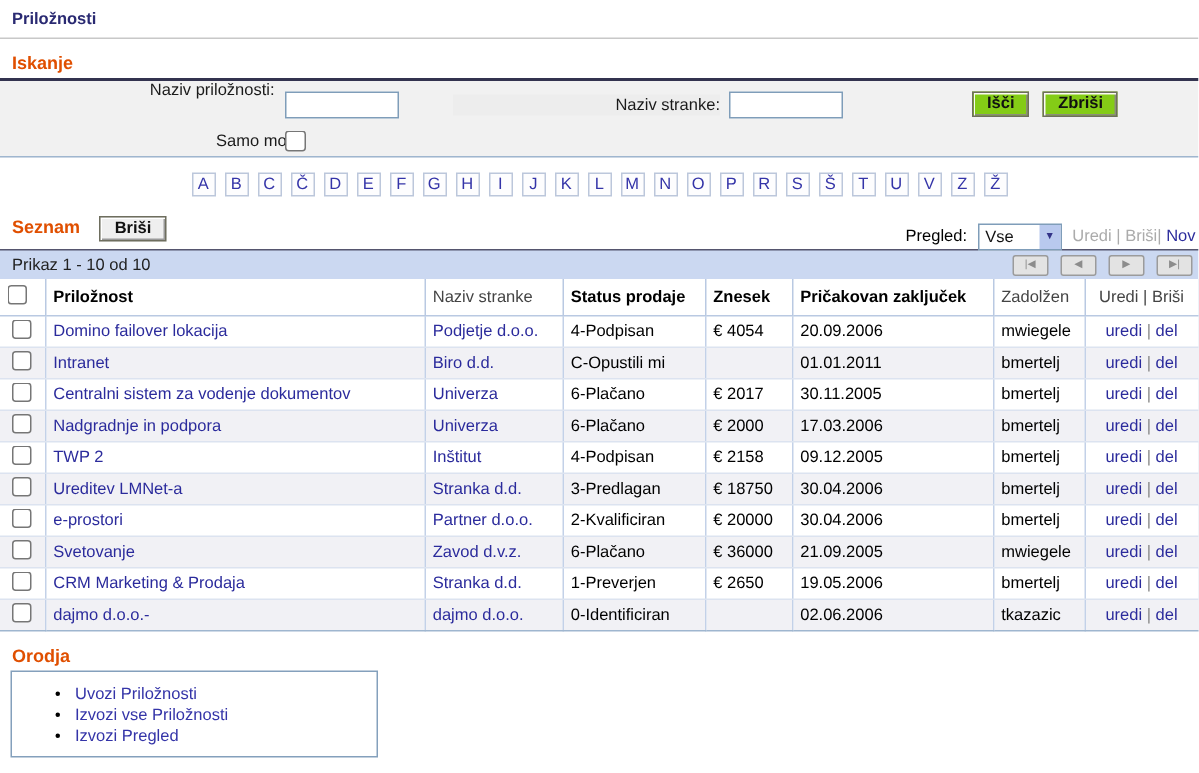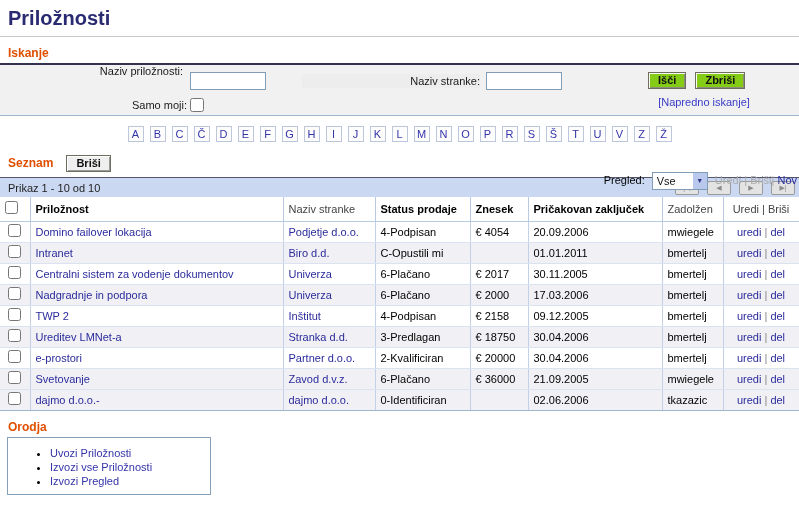--- a/index.html
+++ b/index.html
@@ -1,31 +1,31 @@
 <!DOCTYPE html>
 <html><head>
 <meta charset="utf-8">
 <style>
   * { margin:0; padding:0; box-sizing:border-box; }
   html,body { width:799px; height:515px; overflow:hidden; background:#fff;
     font-family:"Liberation Sans","DejaVu Sans",sans-serif; font-size:11px; color:#000; }
 
-  .page-title { font-size:20px; font-weight:bold; color:#2A2A72; padding:7px 0 6px 8px; }
+  .page-title { font-size:11px; font-weight:bold; color:#2A2A72; padding:7px 0 6px 8px; }
   .title-rule { border:none; border-top:1px solid #C8C8C8; }
 
   .section-label { font-size:12px; font-weight:bold; color:#E04F00; margin:9px 0 3px 8px; }
 
   
   .search-panel { position:relative; height:53px; background:#F1F1F1;
     border-top:2px solid #33334F; border-bottom:1px solid #9FB6CF; }
   .sp-label { position:absolute; text-align:right; color:#1a1a1a;padding-left:32px; }
   .lbl-opp   { left:0;   top:9;  width:183px; }
   .lbl-cli   { left:302, top:9; }
   .lbl-cli   { left:302px; top:9px; width:178px; background:#EDEDED; padding:1px 0; }
-  .lbl-mine  { left:4px;   top:34px; width:183px; }
+  .lbl-mine  { left:16px;   top:34px; width:183px; }
   .sp-input { position:absolute; width:76px; height:18px; border:1px solid #7F9DB9; background:#fff; font:inherit; padding:0 2px; }
   .inp-opp { left:190px; top:7px; }
   .inp-cli { left:486px; top:7px; }
   .sp-check { position:absolute; left:190px; top:33px; width:14px; height:14px; }
   .btn { font-family:inherit; font-size:11px; font-weight:bold; color:#111;
     background:#84cc16; border:1px solid #6E6E5E; padding:1px 9px 2px;
     box-shadow: inset 1px 1px 0 #FBFAF4, inset -1px -1px 0 #8D8D7C; cursor:pointer; }
   .sp-buttons { position:absolute; left:648px; top:7px; white-space:nowrap; }
   .sp-buttons .btn + .btn { margin-left:6px; }
   .advanced-link { position:absolute; left:615px; top:31px; width:178px; text-align:center;
@@ -35,21 +35,21 @@
   .alphabet-bar { text-align:center; margin:10px 0 4px; }
   .letter { display:inline-block; width:16px; height:16px; line-height:15px; text-align:center;
     border:1px solid #BCC7DB; background:#FDFDFE; color:#3434A8; text-decoration:none; margin:0 3px; }
 
   
   .list-head { position:relative; height:22px; margin-top:13px; padding-left:8px; }
   .list-head .section-label { display:inline; margin:0; }
   .btn-gray { background:#EFEFEF; box-shadow: inset 1px 1px 0 #fff, inset -1px -1px 0 #9a9a9a; margin-left:10px; }
   .view-controls { position:absolute; right:2px; top:1px; white-space:nowrap; }
   .pregled-select { display:inline-block; vertical-align:middle; width:56px; height:18px;
-    border:1px solid #7F9DB9; background:#fff; margin:16px 4px; position:relative; cursor:default; }
+    border:1px solid #7F9DB9; background:#fff; margin:4px 4px; position:relative; cursor:default; }
   .pregled-select .val { position:absolute; left:4px; top:2px; color:#111; }
   .pregled-select .arrow { position:absolute; right:0; top:0; width:14px; height:16px;
     background:#B9C9EE; color:#333388; font-size:7px; line-height:16px; text-align:center; }
   .hdr-link-dim { color:#ABABAB; text-decoration:none; }
   .hdr-sep { color:#ABABAB; }
   .hdr-link-new { color:#2B2B9C; text-decoration:none; }
 
   
   .range-bar { height:20px; background:#CBD8F1; border-top:1px solid #55556E;
     display:flex; align-items:center; padding-left:8px; color:#222; }
@@ -66,21 +66,21 @@
   table.list th.center, table.list td.center { text-align:center; }
   table.list td { height:21px; padding:2px 5px; border-right:1px solid #C3D1E8;
     border-bottom:1px solid #DCE3F0; overflow:hidden; white-space:nowrap; }
   table.list tr.alt td { background:#F1F1F5; }
   table.list tr:last-child td { border-bottom:1px solid #9FB6CF; }
   td.cb-cell, th.cb-cell { text-align:center; padding:2px; }
   .row-link { color:#2B2B9C; text-decoration:none; }
   .act-sep { color:#888; }
 
   
-  .tools-box { margin-left:7px; width:204px; height:58px; border:1px solid #84A0BC; overflow:hidden; }
+  .tools-box { margin-left:7px; width:245px; height:58px; border:1px solid #84A0BC; overflow:hidden; }
   .tools-box ul { margin:9px 0 0 42px; }
   .tools-box li { margin-bottom:2px; color:#000; }
   .tools-box a { color:#3434A8; text-decoration:none; }
 </style>
 </head>
 <body>
 
 <div class="page-title">Priložnosti</div>
 <hr class="title-rule">
 
@@ -90,21 +90,20 @@
   <span class="sp-label lbl-opp">Naziv priložnosti:</span>
   <input class="sp-input inp-opp" type="text" value="" style="">
   <span class="sp-label lbl-cli">Naziv stranke:</span>
   <input class="sp-input inp-cli" type="text" value="" style="">
   <span class="sp-label lbl-mine">Samo moji:</span>
   <input class="sp-check" type="checkbox" style="">
   <span class="sp-buttons">
     <button class="btn">Išči</button>
     <button class="btn">Zbriši</button>
   </span>
-  <a class="advanced-link" href="#">[Napredno iskanje]</a>
 </div>
 
 <div class="alphabet-bar"><a href="#" class="letter">A</a><a href="#" class="letter">B</a><a href="#" class="letter">C</a><a href="#" class="letter">Č</a><a href="#" class="letter">D</a><a href="#" class="letter">E</a><a href="#" class="letter">F</a><a href="#" class="letter">G</a><a href="#" class="letter">H</a><a href="#" class="letter">I</a><a href="#" class="letter">J</a><a href="#" class="letter">K</a><a href="#" class="letter">L</a><a href="#" class="letter">M</a><a href="#" class="letter">N</a><a href="#" class="letter">O</a><a href="#" class="letter">P</a><a href="#" class="letter">R</a><a href="#" class="letter">S</a><a href="#" class="letter">Š</a><a href="#" class="letter">T</a><a href="#" class="letter">U</a><a href="#" class="letter">V</a><a href="#" class="letter">Z</a><a href="#" class="letter">Ž</a></div>
 
 <div class="list-head">
   <span class="section-label">Seznam</span>
   <button class="btn btn-gray">Briši</button>
   <span class="view-controls">
     <span>Pregled:</span>
     <span class="pregled-select">
@@ -257,20 +256,34 @@
     <td>6-Plačano</td>
     <td>€ 36000</td>
     <td>21.09.2005</td>
     <td>mwiegele</td>
     <td class="center">
       <a class="row-link" href="#">uredi</a>
       <span class="act-sep">|</span>
       <a class="row-link" href="#">del</a>
     </td>
   </tr>
+      <tr>
+    <td class="cb-cell"><input type="checkbox" style=""></td>
+    <td><a class="row-link" href="#">CRM Marketing &amp; Prodaja</a></td>
+    <td><a class="row-link" href="#">Stranka d.d.</a></td>
+    <td>1-Preverjen</td>
+    <td>€ 2650</td>
+    <td>19.05.2006</td>
+    <td>bmertelj</td>
+    <td class="center">
+      <a class="row-link" href="#">uredi</a>
+      <span class="act-sep">|</span>
+      <a class="row-link" href="#">del</a>
+    </td>
+  </tr>
       <tr class="alt">
     <td class="cb-cell"><input type="checkbox" style=""></td>
     <td><a class="row-link" href="#">dajmo d.o.o.-</a></td>
     <td><a class="row-link" href="#">dajmo d.o.o.</a></td>
     <td>0-Identificiran</td>
     <td></td>
     <td>02.06.2006</td>
     <td>tkazazic</td>
     <td class="center">
       <a class="row-link" href="#">uredi</a>

